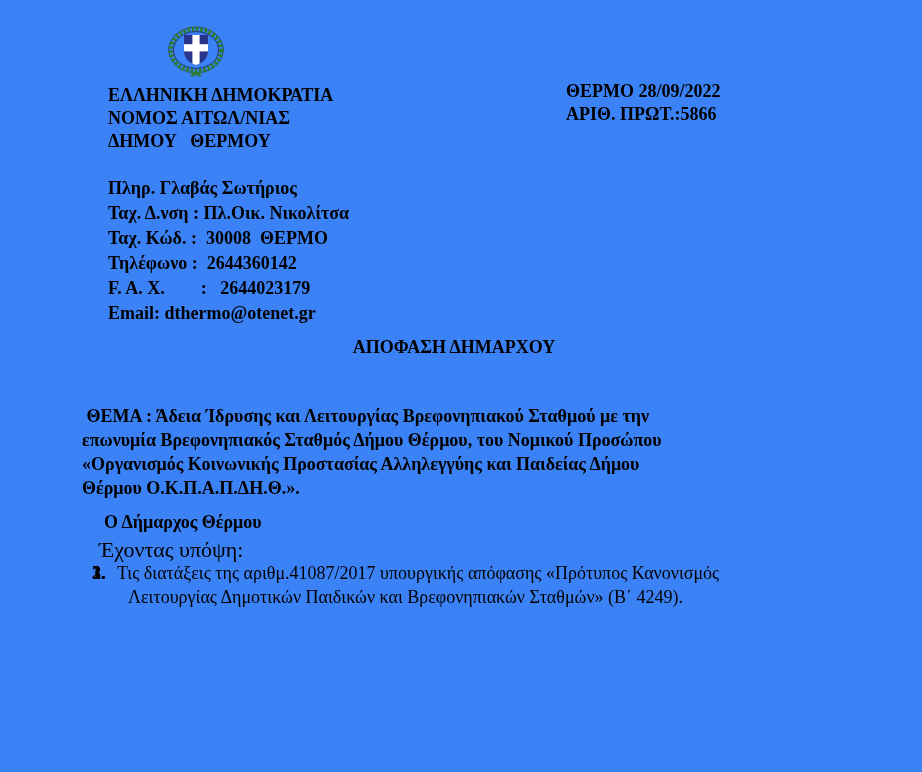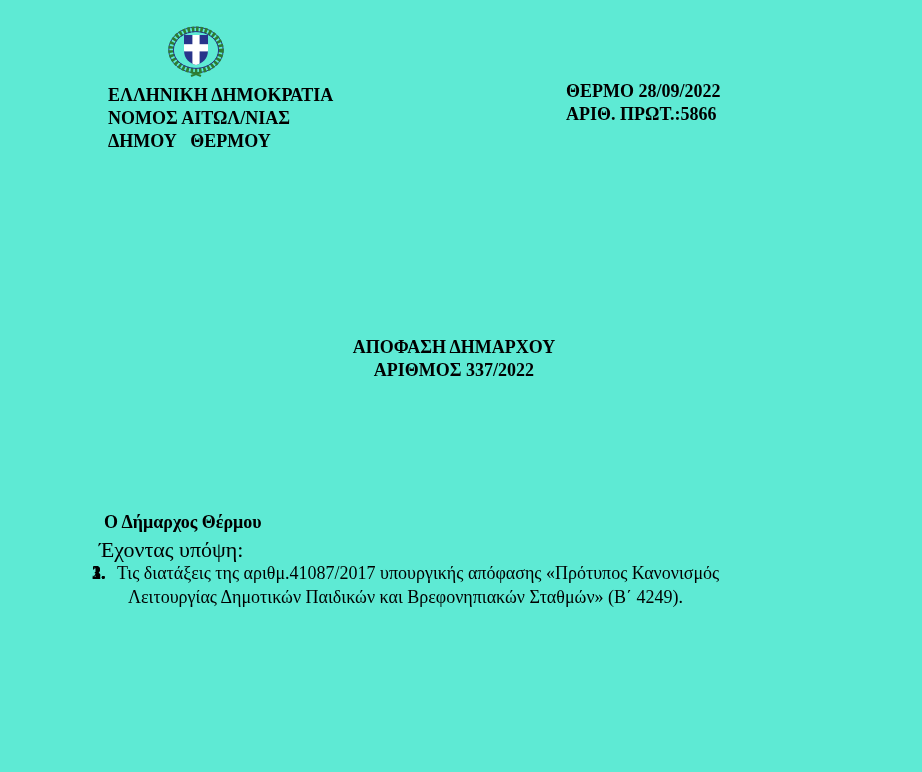--- a/index.html
+++ b/index.html
@@ -1,19 +1,19 @@
 <!DOCTYPE html>
 <html><head>
 <meta charset="utf-8">
 <style>
   html,body { margin:0; padding:0; background:#ffffff; }
   .page {
     position:relative;
     width:922px; height:772px;
-    background:#5eead4;
+    background:#3b82f6;
     color:#000000;
     font-family:"Liberation Serif","DejaVu Serif",serif;
     overflow:hidden;
   }
   .abs { position:absolute; }
   .pre { white-space:pre-wrap; }
 
   .emblem-block { left:167px; top:26px; width:58px; height:52px; }
 
   .header-block   { left:108px; top:84px;  font-size:18px; line-height:23px; font-weight:bold; }
@@ -63,26 +63,35 @@
     </svg>
   </div>
 
   <div class="abs header-block pre">ΕΛΛΗΝΙΚΗ ΔΗΜΟΚΡΑΤΙΑ
 ΝΟΜΟΣ ΑΙΤΩΛ/ΝΙΑΣ
 ΔΗΜΟΥ   ΘΕΡΜΟΥ</div>
 
   <div class="abs proto-block pre">ΘΕΡΜΟ 28/09/2022
 ΑΡΙΘ. ΠΡΩΤ.:5866</div>
 
+  <div class="abs contact-block pre">Πληρ. Γλαβάς Σωτήριος
+Ταχ. Δ.νση : Πλ.Οικ. Νικολίτσα
+Ταχ. Κώδ. :  30008  ΘΕΡΜΟ
+Τηλέφωνο :  2644360142
+F. A. X.        :   2644023179
+Email: dthermo@otenet.gr</div>
 
   <div class="abs title-block">
     <div>ΑΠΟΦΑΣΗ ΔΗΜΑΡΧΟΥ</div>
-    <div>ΑΡΙΘΜΟΣ 337/2022</div>
   </div>
 
+  <div class="abs subject-block pre"> ΘΕΜΑ : Άδεια Ίδρυσης και Λειτουργίας Βρεφονηπιακού Σταθμού με την
+επωνυμία Βρεφονηπιακός Σταθμός Δήμου Θέρμου, του Νομικού Προσώπου
+«Οργανισμός Κοινωνικής Προστασίας Αλληλεγγύης και Παιδείας Δήμου
+Θέρμου Ο.Κ.Π.Α.Π.ΔΗ.Θ.».</div>
 
   <div class="abs mayor-line">Ο Δήμαρχος Θέρμου</div>
   <div class="abs having-line">Έχοντας υπόψη:</div>
 
   <div class="abs list-block">
     <div class="list-item">
       <span class="list-marker">1.</span>
     </div>
     <div class="list-item">
       <span class="list-marker">2.</span>

